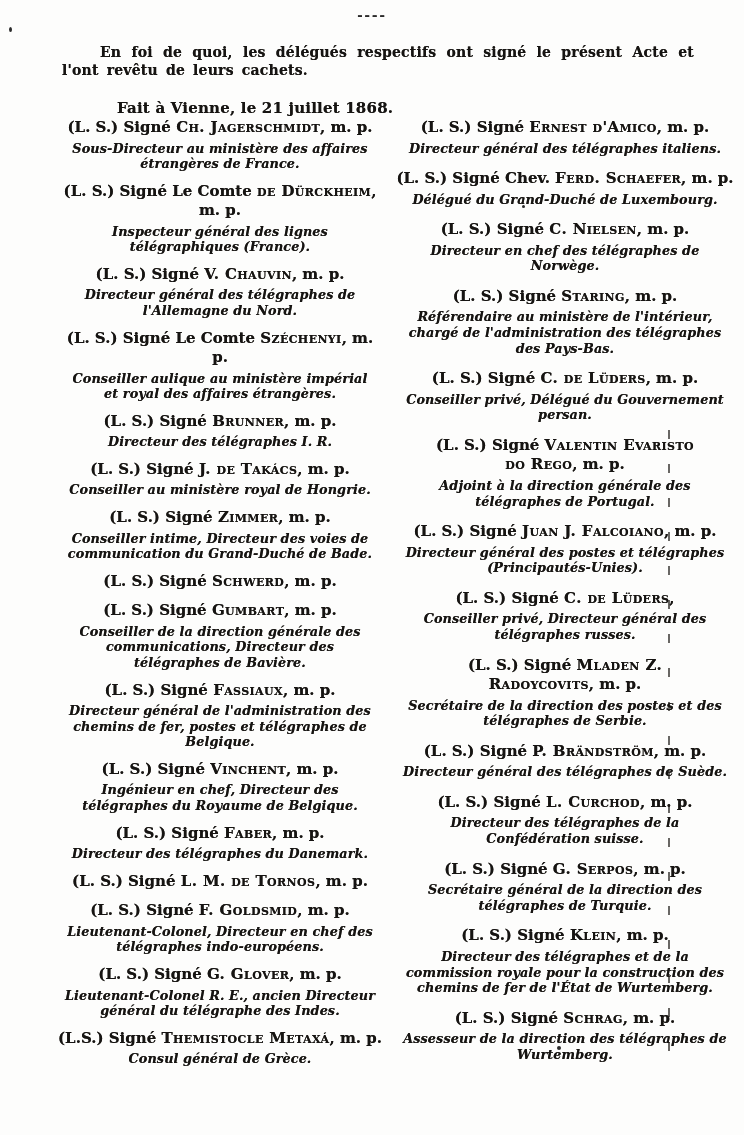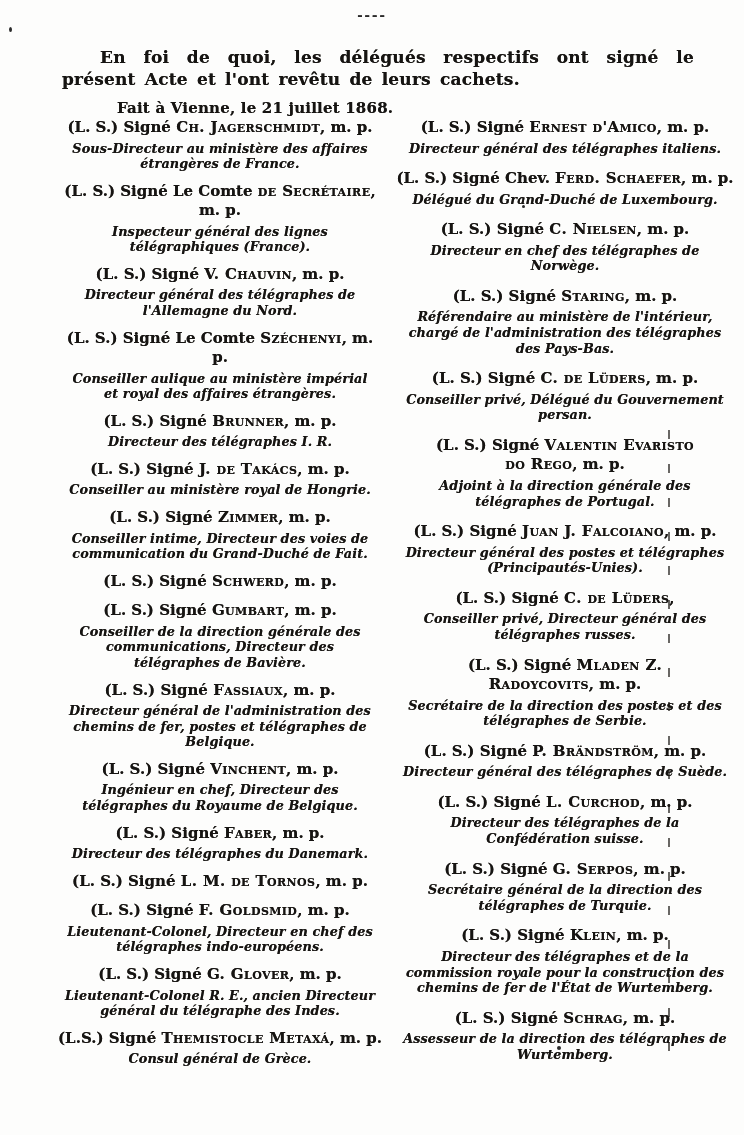--- a/index.html
+++ b/index.html
@@ -12,21 +12,21 @@
     font-family:"DejaVu Serif","Liberation Serif",serif;
     overflow:hidden;
     text-shadow:0 0 .4px rgba(20,16,10,.75);
   }
   .ornament{
     position:absolute;top:8px;left:0;width:100%;
     text-align:center;font-weight:bold;font-size:13px;letter-spacing:2px;color:#2a2a2a;
   }
   .intro{
     position:absolute;top:30px;left:62px;width:632px;
-    font-size:17px;line-height:1.28;font-weight:700;
+    font-size:14px;line-height:1.28;font-weight:700;
     text-align:justify;text-align-last:left;text-indent:38px;
     letter-spacing:.2px;word-spacing:3px;
   }
   .dateline{
     position:absolute;top:84px;left:117px;
     font-size:15px;font-weight:700;letter-spacing:.2px;
   }
   .columns{
     position:absolute;top:118px;left:58px;width:680px;
     display:flex;align-items:flex-start;
@@ -66,21 +66,21 @@
   <p class="dateline">Fait à Vienne, le 21 juillet 1868.</p>
 
   <div class="columns">
     <div class="col col-left">
   <div class="entry">
     <p class="sig"><span class="pre">(L. S.) Signé </span><span class="name">Ch. Jagerschmidt</span><span class="post">, m. p.</span></p>
     <p class="title">Sous-Directeur au ministère des affaires étrangères de France.</p>
   </div>
 
   <div class="entry">
-    <p class="sig"><span class="pre">(L. S.) Signé Le Comte </span><span class="name">de Secrétaire</span><span class="post">, m. p.</span></p>
+    <p class="sig"><span class="pre">(L. S.) Signé Le Comte </span><span class="name">de Dürckheim</span><span class="post">, m. p.</span></p>
     <p class="title">Inspecteur général des lignes télégraphiques (France).</p>
   </div>
 
   <div class="entry">
     <p class="sig"><span class="pre">(L. S.) Signé </span><span class="name">V. Chauvin</span><span class="post">, m. p.</span></p>
     <p class="title">Directeur général des télégraphes de l'Allemagne du Nord.</p>
   </div>
 
   <div class="entry">
     <p class="sig"><span class="pre">(L. S.) Signé Le Comte </span><span class="name">Széchenyi</span><span class="post">, m. p.</span></p>
@@ -92,21 +92,21 @@
     <p class="title">Directeur des télégraphes I. R.</p>
   </div>
 
   <div class="entry">
     <p class="sig"><span class="pre">(L. S.) Signé </span><span class="name">J. de Takács</span><span class="post">, m. p.</span></p>
     <p class="title">Conseiller au ministère royal de Hongrie.</p>
   </div>
 
   <div class="entry">
     <p class="sig"><span class="pre">(L. S.) Signé </span><span class="name">Zimmer</span><span class="post">, m. p.</span></p>
-    <p class="title">Conseiller intime, Directeur des voies de communication du Grand-Duché de Fait.</p>
+    <p class="title">Conseiller intime, Directeur des voies de communication du Grand-Duché de Bade.</p>
   </div>
 
   <div class="entry">
     <p class="sig"><span class="pre">(L. S.) Signé </span><span class="name">Schwerd</span><span class="post">, m. p.</span></p>
   </div>
 
   <div class="entry">
     <p class="sig"><span class="pre">(L. S.) Signé </span><span class="name">Gumbart</span><span class="post">, m. p.</span></p>
     <p class="title">Conseiller de la direction générale des communications, Directeur des télégraphes de Bavière.</p>
   </div>

